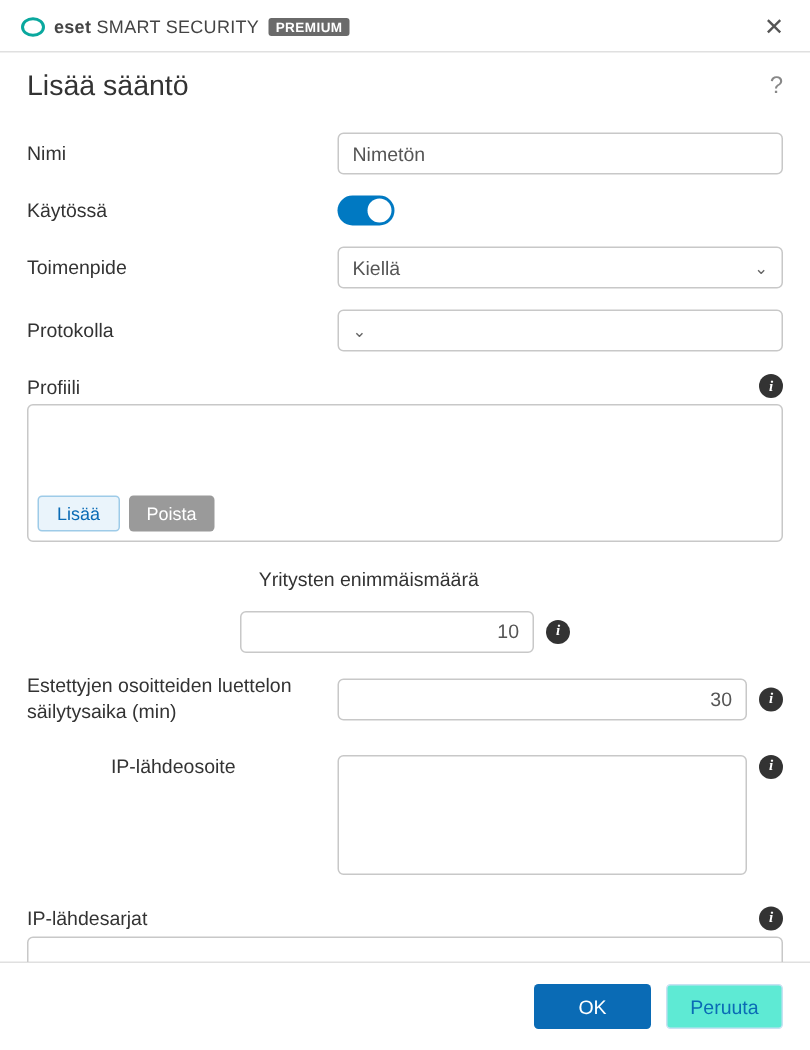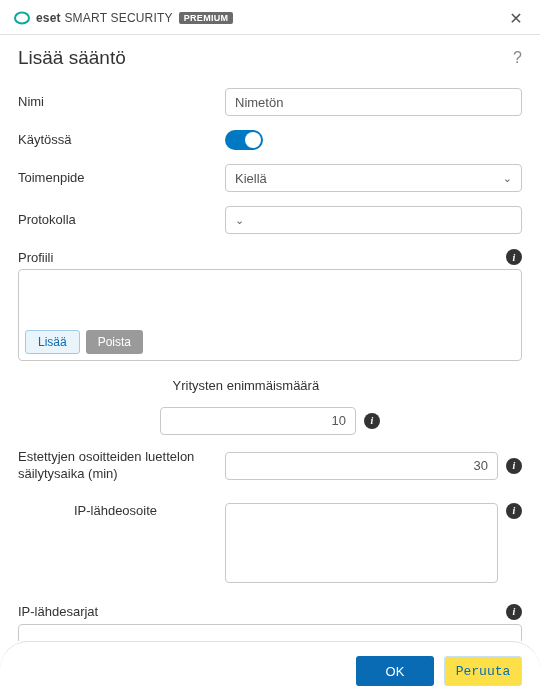--- a/index.html
+++ b/index.html
@@ -89,31 +89,31 @@
 .small-btn.muted {
   background: #9a9a9a; color: #fff; border: none;
 }
 .textarea-box {
   border: 1px solid #c8c8c8; border-radius: 4px;
   min-height: 80px; width: 100%;
 }
 .footer {
   border-top: 1px solid #e0e0e0;
   padding: 14px 18px;
-  display: flex; justify-content: flex-end; gap: 10px; border-radius: 28px;
+  display: flex; justify-content: flex-end; gap: 10px;
 }
 .footer .btn {
   min-width: 78px; height: 30px; border-radius: 3px;
   font-size: 13px; cursor: pointer; border: 1px solid transparent;
 }
 .footer .btn.primary {
   background: #0a6bb5; color: #fff;
 }
 .footer .btn.secondary {
-  background: #fde047; color: #0a6bb5; border-color: #c7e1f2; font-family: Liberation Mono, monospace;
+  background: #5eead4; color: #0a6bb5; border-color: #c7e1f2;
 }
 .eset-logo {
   width: 16px; height: 16px; display: inline-block;
 }
 </style>
 </head>
 <body>
 
 <div class="window">
   <div class="titlebar">

